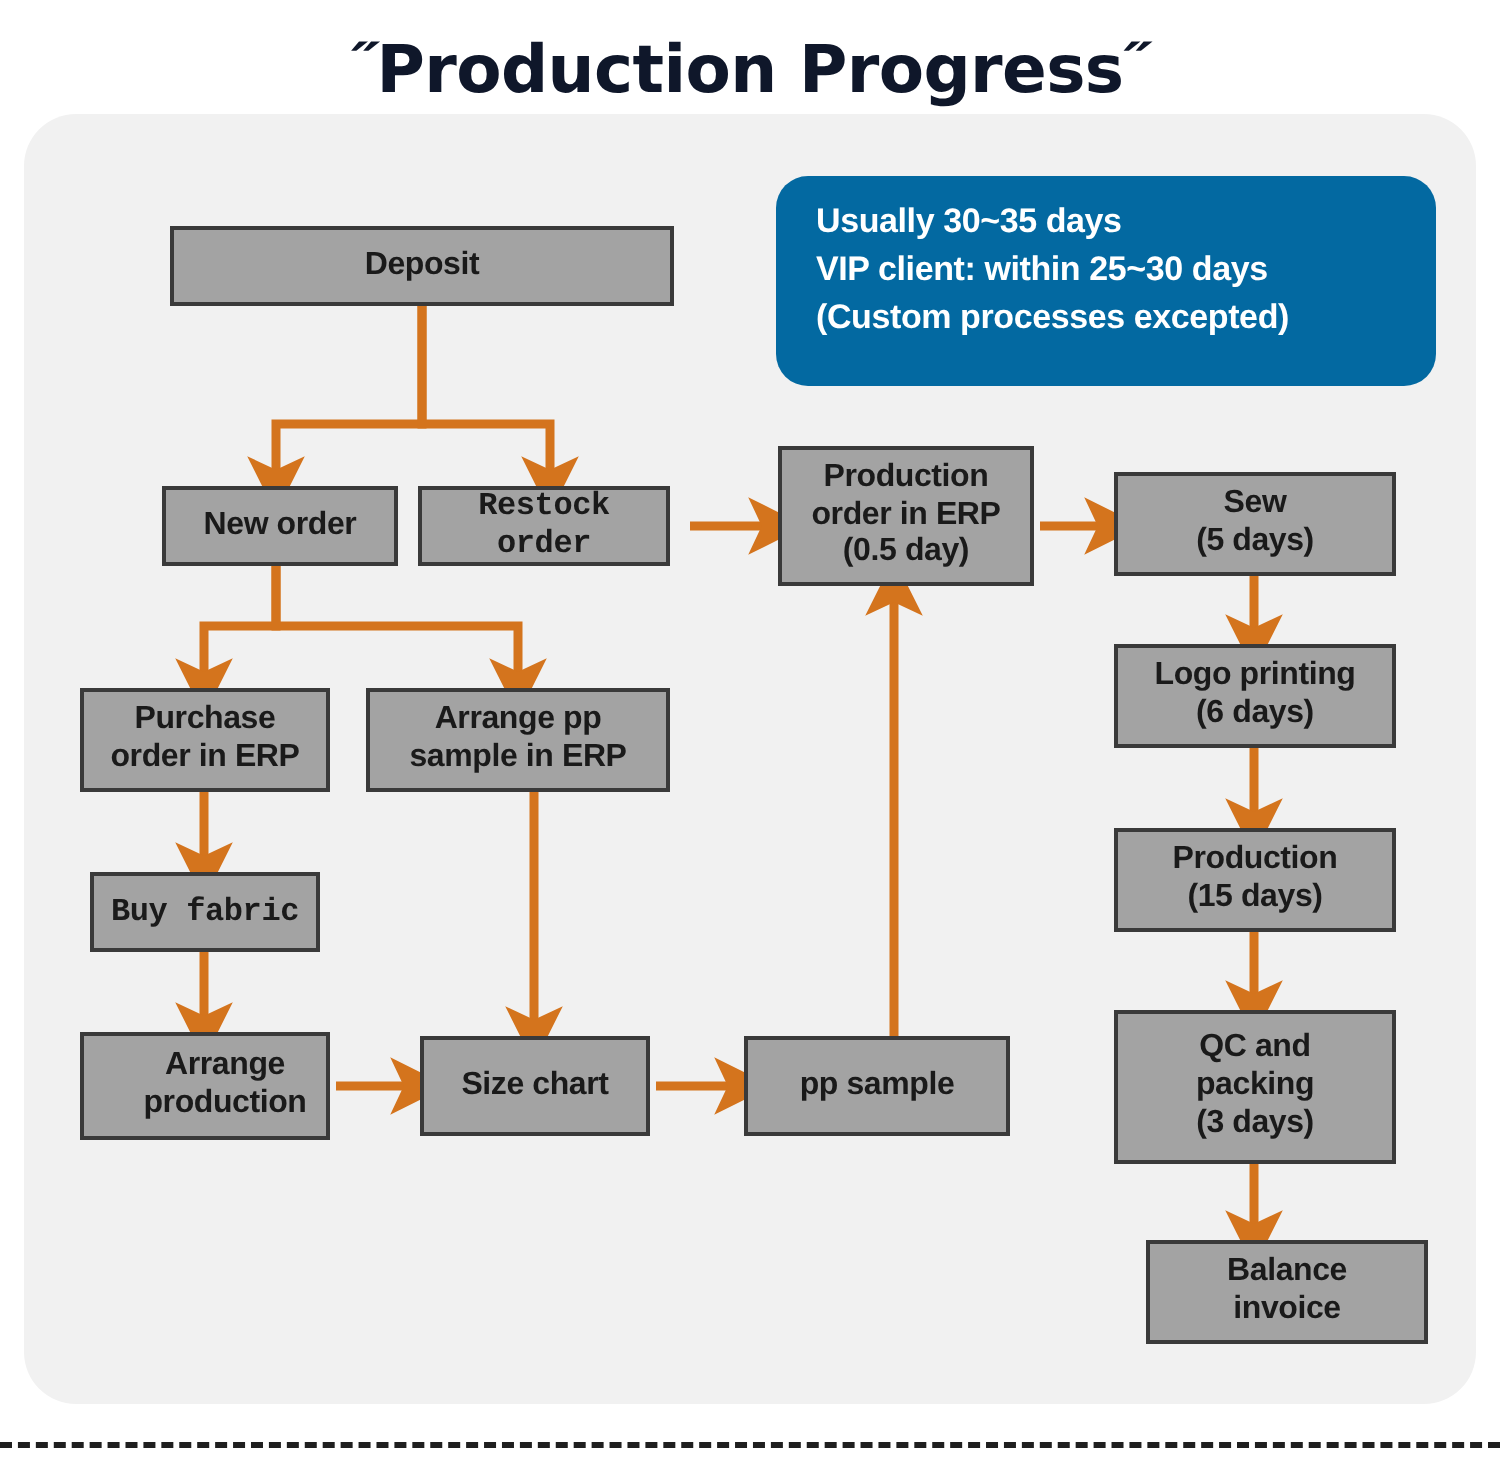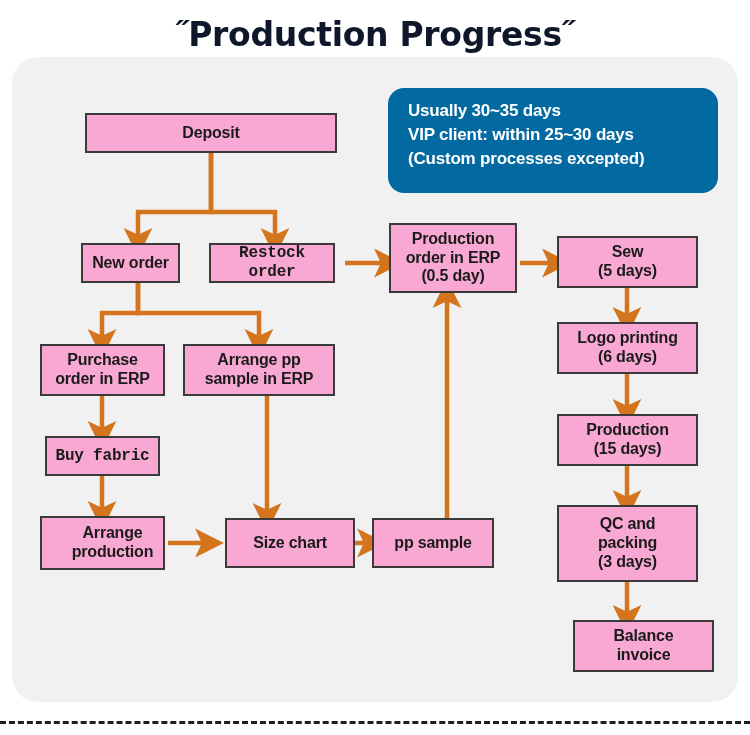--- a/index.html
+++ b/index.html
@@ -36,21 +36,21 @@
     background:#f1f1f1;
     border-radius:26px;
   }
   .chart{
     position:absolute;
     left:0; top:0; width:750px; height:735px;
   }
   .node{
     position:absolute;
     box-sizing:border-box;
-    background:#f9a8d4;
+    background:#a3a3a3;
     border:2px solid #3a3a3a;
     color:#1a1a1a;
     font-weight:bold;
     font-size:16px;
     line-height:1.18;
     display:flex;
     align-items:center;
     justify-content:center;
     text-align:center;
     white-space:pre-line;
@@ -112,21 +112,21 @@
     <path d="M627,466 L627,500"></path>
     <path d="M627,582 L627,615"></path>
   </g>
 </svg>
 
 <div id="callout">Usually 30~35 days
 VIP client: within 25~30 days
 (Custom processes excepted)</div>
 
 <div class="node" style="left:85px;top:113px;width:252px;height:40px;">Deposit</div>
-<div class="node" style="left:81px;top:243px;width:99px;height:40px;">New order</div>
+<div class="node" style="left:81px;top:243px;width:118px;height:40px;">New order</div>
 <div class="node" style="left:209px;top:243px;width:126px;height:40px;font-family:Liberation Mono, monospace;">Restock order</div>
 <div class="node" style="left:389px;top:223px;width:128px;height:70px;">Production
 order in ERP
 (0.5 day)</div>
 <div class="node" style="left:557px;top:236px;width:141px;height:52px;">Sew
 (5 days)</div>
 <div class="node" style="left:557px;top:322px;width:141px;height:52px;">Logo printing
 (6 days)</div>
 <div class="node" style="left:557px;top:414px;width:141px;height:52px;">Production
 (15 days)</div>
@@ -135,16 +135,16 @@
 (3 days)</div>
 <div class="node" style="left:557px;top:620px;width:141px;height:52px;margin-left:16px;">Balance
 invoice</div>
 <div class="node" style="left:40px;top:344px;width:125px;height:52px;">Purchase
 order in ERP</div>
 <div class="node" style="left:183px;top:344px;width:152px;height:52px;">Arrange pp
 sample in ERP</div>
 <div class="node" style="left:45px;top:436px;width:115px;height:40px;font-family:Liberation Mono, monospace;">Buy fabric</div>
 <div class="node" style="left:40px;top:516px;width:125px;height:54px;padding-left:20px;">Arrange
 production</div>
-<div class="node" style="left:210px;top:518px;width:130px;height:50px;margin-left:15px;">Size chart</div>
-<div class="node" style="left:372px;top:518px;width:122px;height:50px;font-weight:bold;">pp sample</div>
+<div class="node" style="left:210px;top:518px;width:115px;height:50px;">Size chart</div>
+<div class="node" style="left:372px;top:518px;width:133px;height:50px;font-weight:bold;">pp sample</div>
 
 <div id="dashed-rule"></div>
 
 </body></html>

